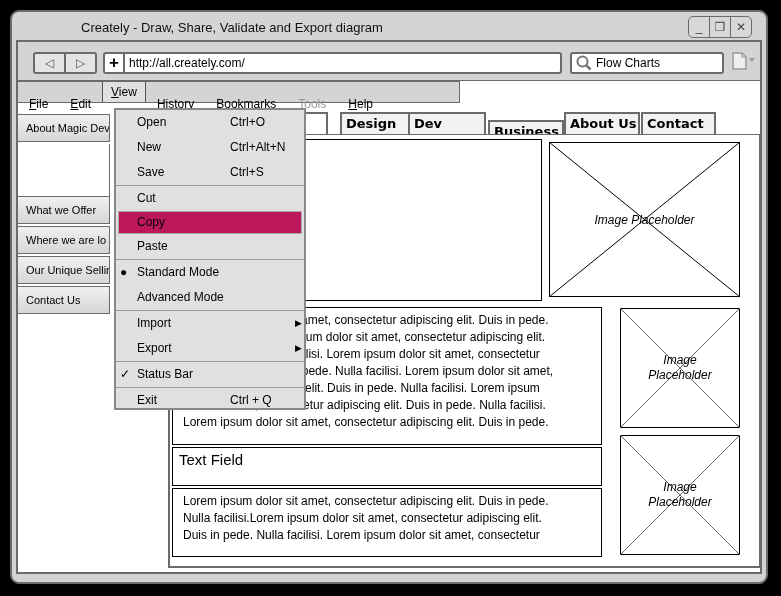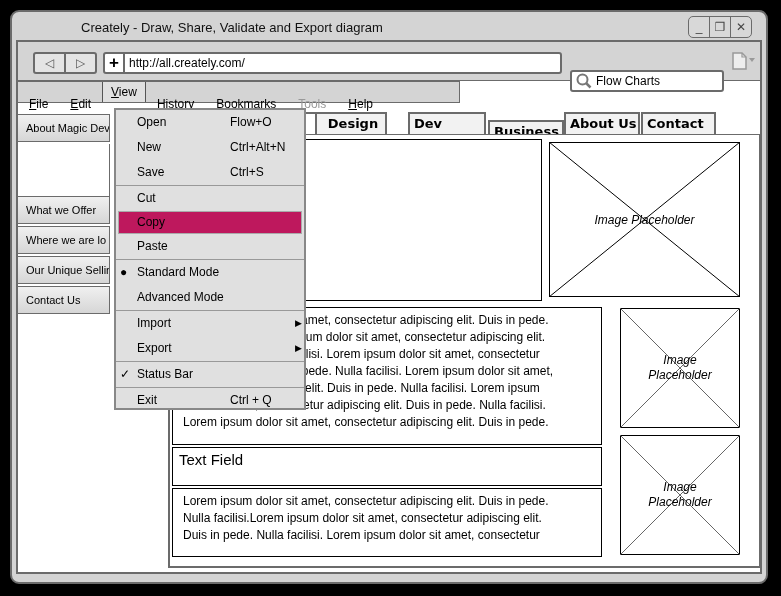--- a/index.html
+++ b/index.html
@@ -16,21 +16,21 @@
   .inner { position:absolute; left:4px; top:28px; right:4px; bottom:8px; border:2px solid #6b6b6b; background:#fff; }
   .toolbar { position:absolute; left:0; top:0; right:0; height:38px; background:#d4d4d4; border-bottom:1px solid #6b6b6b; }
   .navbtns { position:absolute; left:15px; top:10px; width:60px; height:18px; border:2px solid #6b6b6b; border-radius:3px;
              display:flex; background:#e4e4e4; }
   .navbtns span { flex:1; display:flex; align-items:center; justify-content:center; color:#555; font-size:12px; }
   .navbtns span+span { border-left:2px solid #6b6b6b; }
   .url { position:absolute; left:85px; top:10px; width:455px; height:18px; border:2px solid #6b6b6b; border-radius:3px; background:#fff; }
   .url .plus { position:absolute; left:0; top:0; width:18px; height:18px; border-right:2px solid #6b6b6b; text-align:center;
                font-size:17px; line-height:17px; font-weight:bold; }
   .url .text { position:absolute; left:24px; top:2px; font-size:12px; }
-  .search { position:absolute; left:552px; top:10px; width:150px; height:18px; border:2px solid #6b6b6b; border-radius:3px; background:#fff;margin-top:18px; }
+  .search { position:absolute; left:552px; top:10px; width:150px; height:18px; border:2px solid #6b6b6b; border-radius:3px; background:#fff; }
   .search .ico { position:absolute; left:4px; top:1px; }
   .search .text { position:absolute; left:24px; top:2px; font-size:12px; }
   .pageico { position:absolute; left:714px; top:10px; }
   .menubar { position:absolute; left:0; top:39px; width:442px; height:22px; background:#d4d4d4; border:1px solid #6b6b6b; border-left:none;
              display:flex; box-sizing:border-box; }
   .menubar div { padding:12px 11px; line-height:20px; font-size:12px; }
   .menubar div.active { border-left:1px solid #555; border-right:1px solid #555; background:#e0e0e0; padding:0 8px; }
   .menubar div.disabled { color:#999; }
   u { text-decoration:underline; }
   .sidebar { position:absolute; left:0; top:72px; width:92px; }
@@ -109,21 +109,21 @@
       <div class="sb-item">About Magic Dev</div>
       <div class="sb-blank"></div>
       <div class="sb-item">What we Offer</div>
       <div class="sb-item">Where we are lo</div>
       <div class="sb-item">Our Unique Sellin</div>
       <div class="sb-item">Contact Us</div>
     </div>
 
     <div class="tabs">
       <div class="tab sel" style="left:92px;width:60px;">als</div>
-      <div class="tab" style="left:147px;width:64px;text-align:center;">Design</div>
+      <div class="tab" style="left:172px;width:64px;">Design</div>
       <div class="tab" style="left:240px;width:70px;">Dev</div>
       <div class="tab" style="left:320px;width:68px;margin-top:8px;">Business</div>
       <div class="tab" style="left:396px;width:68px;">About Us</div>
       <div class="tab" style="left:473px;width:67px;">Contact</div>
     </div>
 
     <div class="panel">
       <div class="box" style="left:2px;top:4px;width:370px;height:162px;"></div>
 
       <div class="ph" style="left:379px;top:7px;width:191px;height:155px;">
@@ -166,21 +166,21 @@
       </div>
 
       <div class="box lorem" style="left:2px;top:353px;width:430px;height:69px;">
         <div>Lorem ipsum dolor sit amet, consectetur adipiscing elit. Duis in pede.</div>
         <div>Nulla facilisi.Lorem ipsum dolor sit amet, consectetur adipiscing elit.</div>
         <div>Duis in pede. Nulla facilisi. Lorem ipsum dolor sit amet, consectetur</div>
       </div>
     </div>
 
     <div class="dropdown">
-      <div class="mi"><span>Open</span><span class="sc">Flow+O</span></div>
+      <div class="mi"><span>Open</span><span class="sc">Ctrl+O</span></div>
       <div class="mi"><span>New</span><span class="sc">Ctrl+Alt+N</span></div>
       <div class="mi"><span>Save</span><span class="sc">Ctrl+S</span></div>
       <div class="sep"></div>
       <div class="mi"><span>Cut</span></div>
       <div class="mi hl"><span>Copy</span></div>
       <div class="mi"><span>Paste</span></div>
       <div class="sep"></div>
       <div class="mi"><span class="mark">●</span><span>Standard Mode</span></div>
       <div class="mi"><span>Advanced Mode</span></div>
       <div class="sep"></div>

